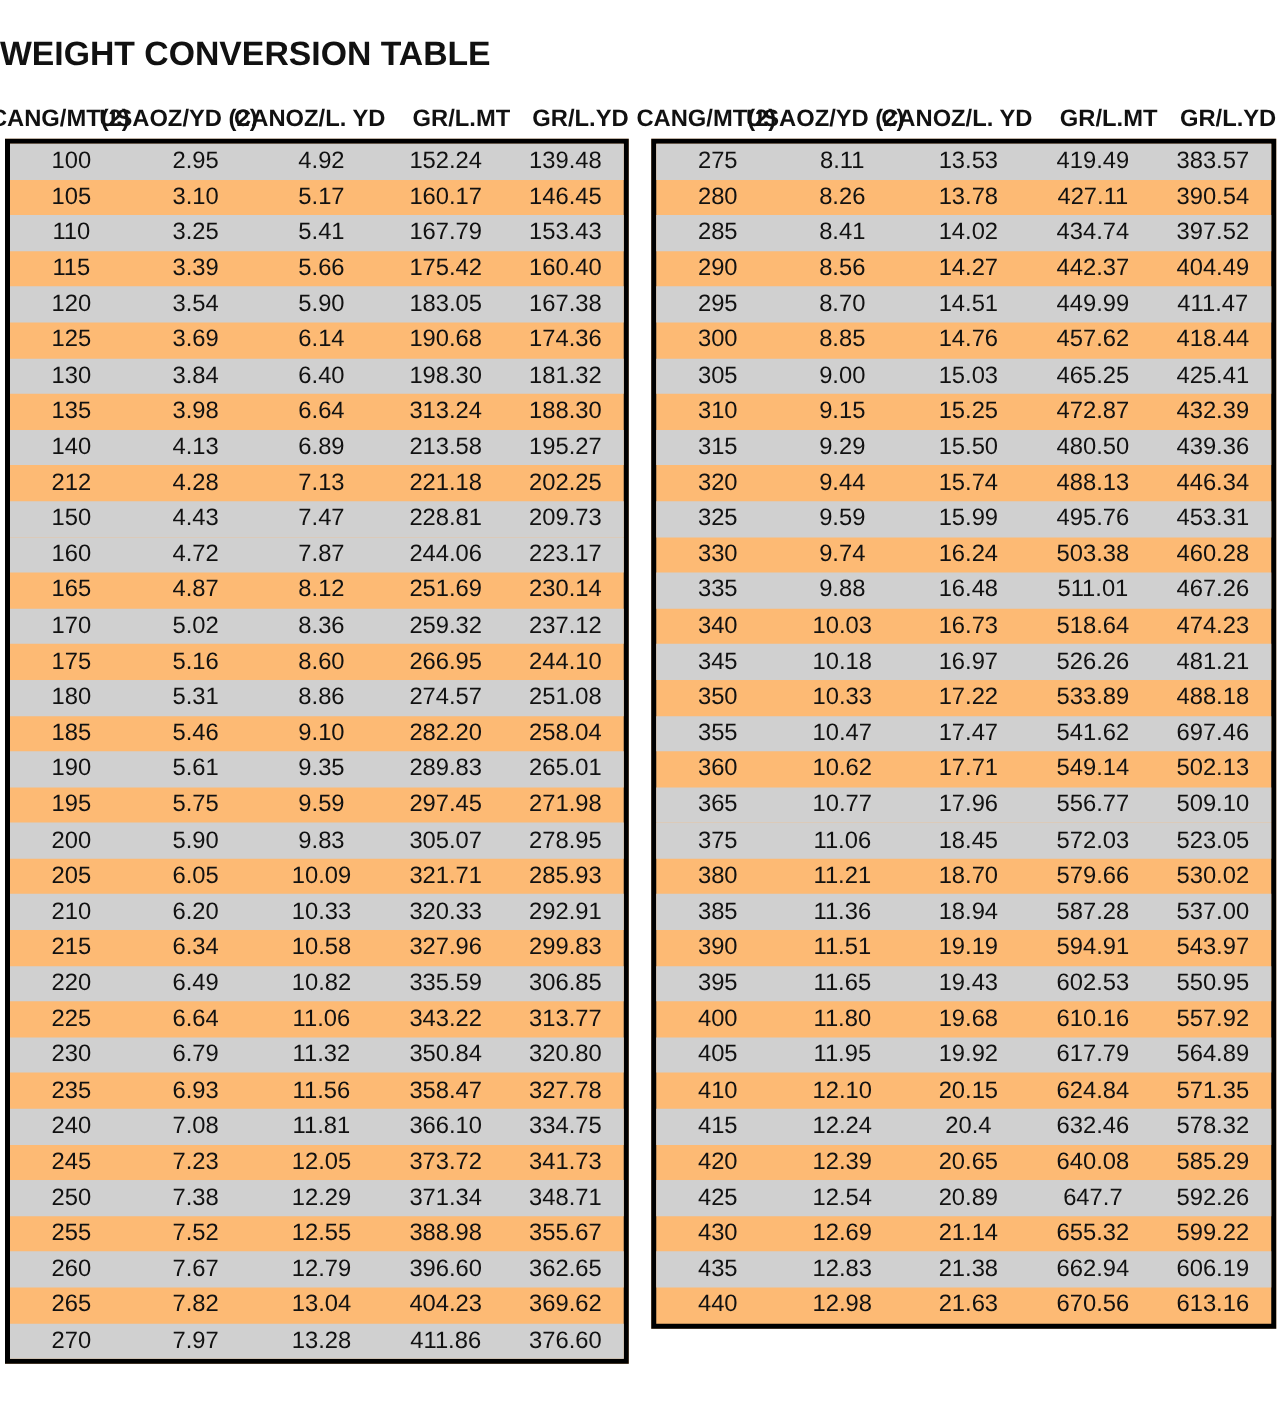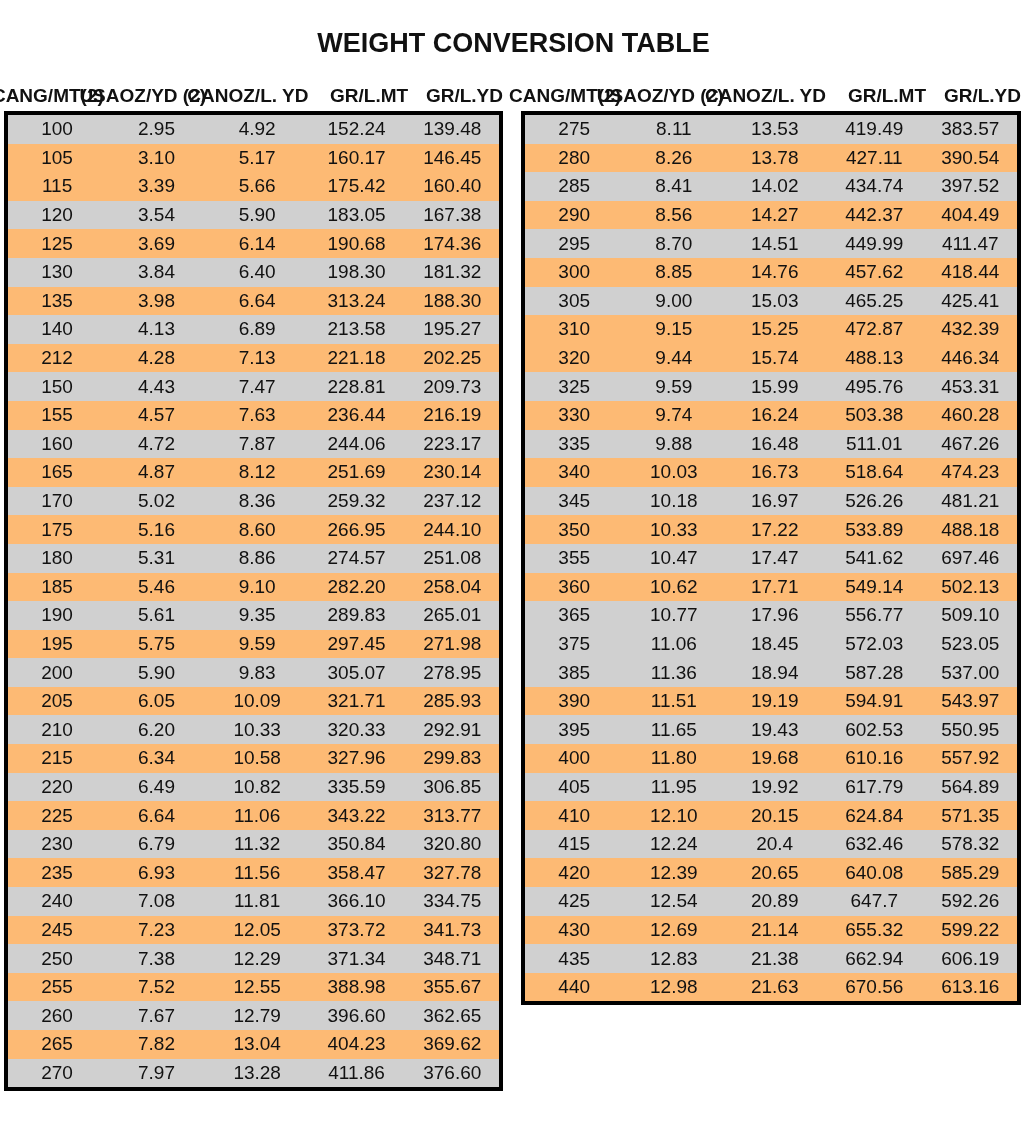--- a/index.html
+++ b/index.html
@@ -2,21 +2,21 @@
 <html><head>
 <meta charset="utf-8">
 <style>
   html, body { margin: 0; padding: 0; background: #ffffff; }
   body {
     width: 1027px; height: 1139px; position: relative; overflow: hidden;
     font-family: "Liberation Sans", "DejaVu Sans", sans-serif; color: #111;
   }
   .title {
     position: absolute; left: 0; width: 1027px; top: 28px;
-    text-align: center; font-weight: bold; font-size: 27px; letter-spacing: 0px;
+    font-weight: bold; font-size: 27px; letter-spacing: 0px;
     color: #111;
   }
   .panel { position: absolute; top: 0; }
   .panel-left { left: 4px; width: 499px; }
   .panel-right { left: 521px; width: 500px; }
   .hdr {
     position: absolute; top: 68px; left: 0; width: 100%; height: 54px;
     display: flex; font-weight: bold; font-size: 19px;
   }
   .hdr .hc {
@@ -68,20 +68,27 @@
         <div class="cell c3">152.24</div>
         <div class="cell c4">139.48</div>
       </div>
       <div class="row">
         <div class="cell c0">105</div>
         <div class="cell c1">3.10</div>
         <div class="cell c2">5.17</div>
         <div class="cell c3">160.17</div>
         <div class="cell c4">146.45</div>
       </div>
+      <div class="row shade">
+        <div class="cell c0">110</div>
+        <div class="cell c1">3.25</div>
+        <div class="cell c2">5.41</div>
+        <div class="cell c3">167.79</div>
+        <div class="cell c4">153.43</div>
+      </div>
       <div class="row">
         <div class="cell c0">115</div>
         <div class="cell c1">3.39</div>
         <div class="cell c2">5.66</div>
         <div class="cell c3">175.42</div>
         <div class="cell c4">160.40</div>
       </div>
       <div class="row shade">
         <div class="cell c0">120</div>
         <div class="cell c1">3.54</div>
@@ -123,27 +130,20 @@
         <div class="cell c2">7.13</div>
         <div class="cell c3">221.18</div>
         <div class="cell c4">202.25</div>
       </div>
       <div class="row shade">
         <div class="cell c0">150</div>
         <div class="cell c1">4.43</div>
         <div class="cell c2">7.47</div>
         <div class="cell c3">228.81</div>
         <div class="cell c4">209.73</div>
-      </div>
-      <div class="row">
-        <div class="cell c0">155</div>
-        <div class="cell c1">4.57</div>
-        <div class="cell c2">7.63</div>
-        <div class="cell c3">236.44</div>
-        <div class="cell c4">216.19</div>
       </div>
       <div class="row shade">
         <div class="cell c0">160</div>
         <div class="cell c1">4.72</div>
         <div class="cell c2">7.87</div>
         <div class="cell c3">244.06</div>
         <div class="cell c4">223.17</div>
       </div>
       <div class="row">
         <div class="cell c0">165</div>
@@ -375,20 +375,27 @@
         <div class="cell c3">465.25</div>
         <div class="cell c4">425.41</div>
       </div>
       <div class="row">
         <div class="cell c0">310</div>
         <div class="cell c1">9.15</div>
         <div class="cell c2">15.25</div>
         <div class="cell c3">472.87</div>
         <div class="cell c4">432.39</div>
       </div>
+      <div class="row shade">
+        <div class="cell c0">315</div>
+        <div class="cell c1">9.29</div>
+        <div class="cell c2">15.50</div>
+        <div class="cell c3">480.50</div>
+        <div class="cell c4">439.36</div>
+      </div>
       <div class="row">
         <div class="cell c0">320</div>
         <div class="cell c1">9.44</div>
         <div class="cell c2">15.74</div>
         <div class="cell c3">488.13</div>
         <div class="cell c4">446.34</div>
       </div>
       <div class="row shade">
         <div class="cell c0">325</div>
         <div class="cell c1">9.59</div>
@@ -452,20 +459,27 @@
         <div class="cell c3">556.77</div>
         <div class="cell c4">509.10</div>
       </div>
       <div class="row shade">
         <div class="cell c0">375</div>
         <div class="cell c1">11.06</div>
         <div class="cell c2">18.45</div>
         <div class="cell c3">572.03</div>
         <div class="cell c4">523.05</div>
       </div>
+      <div class="row">
+        <div class="cell c0">380</div>
+        <div class="cell c1">11.21</div>
+        <div class="cell c2">18.70</div>
+        <div class="cell c3">579.66</div>
+        <div class="cell c4">530.02</div>
+      </div>
       <div class="row shade">
         <div class="cell c0">385</div>
         <div class="cell c1">11.36</div>
         <div class="cell c2">18.94</div>
         <div class="cell c3">587.28</div>
         <div class="cell c4">537.00</div>
       </div>
       <div class="row">
         <div class="cell c0">390</div>
         <div class="cell c1">11.51</div>

